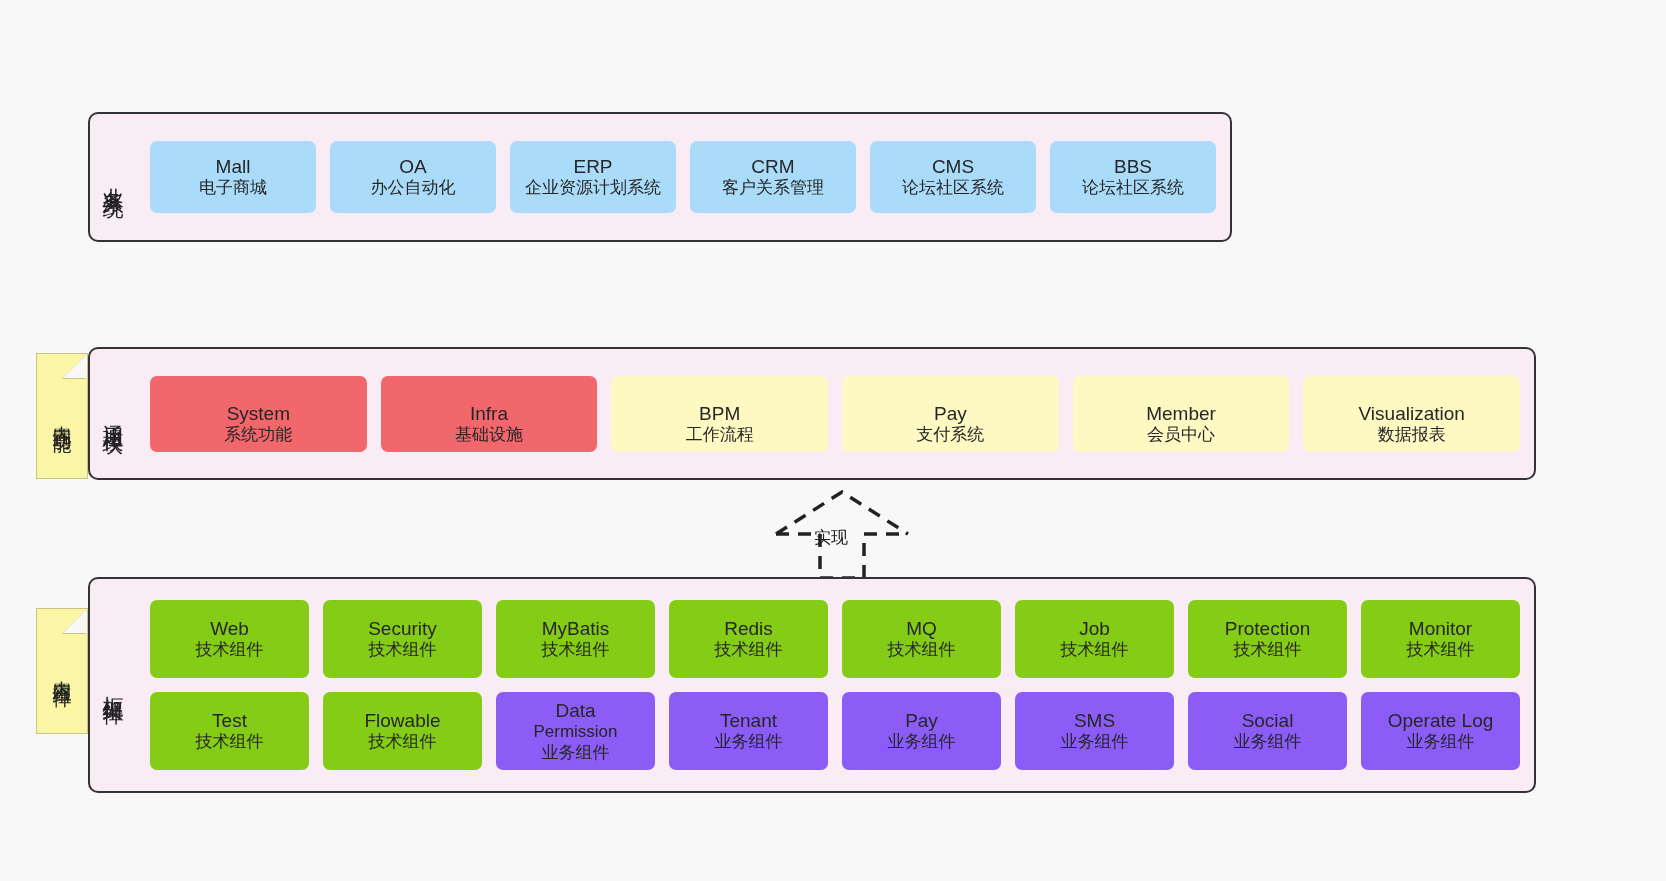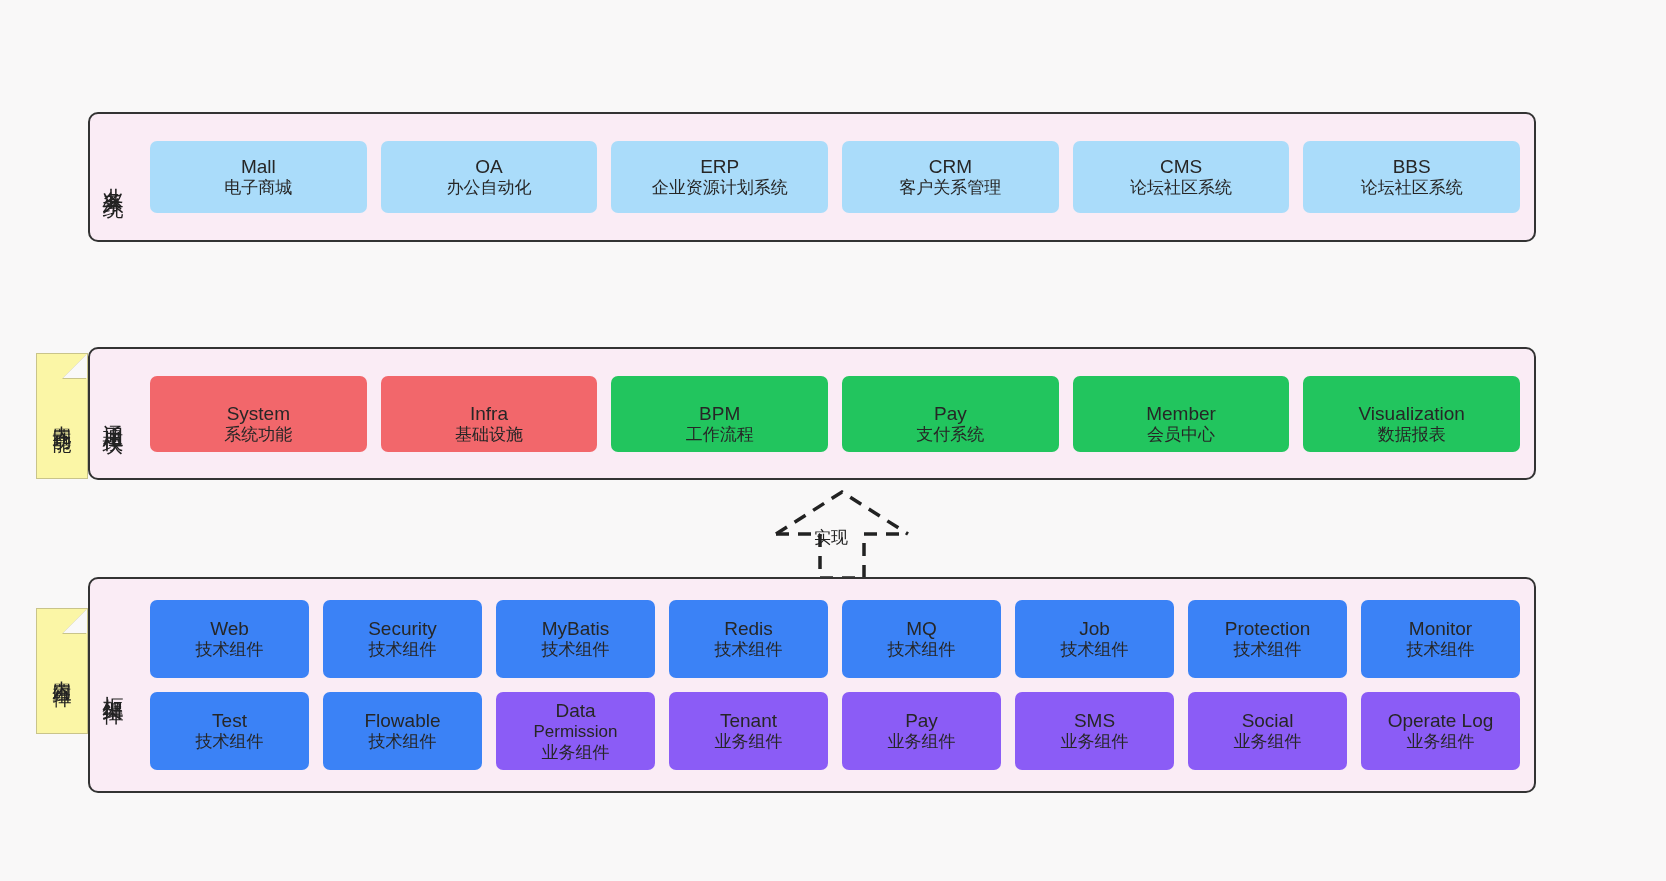--- a/index.html
+++ b/index.html
@@ -62,26 +62,26 @@
     padding: 6px 4px;
     line-height: 1.22;
     user-select: none;
   }
   .card .t1 { font-size: 19px; }
   .card .t2 { font-size: 17px; }
   .card .t3 { font-size: 17px; }
 
   .c-blue        { background: #aadcfa; }
   .c-red         { background: #f2676b; }
-  .c-pink        { background: #22c55e; }
-  .c-green       { background: #3b82f6; }
+  .c-pink        { background: #fef9c3; }
+  .c-green       { background: #84cc16; }
   .c-lightgreen  { background: #8b5cf6; }
 
   
-  #layer-business { left: 88px;  top: 112px;  width: 1448px; height: 130px; }
+  #layer-business { left: 88px;  top: 112px;  width: 1144px; height: 130px; }
   #layer-common   { left: 88px;  top: 347px;  width: 1448px; height: 133px; }
   #layer-frame    { left: 88px;  top: 577px;  width: 1448px; height: 216px; }
   #layer-business .card { height: 72px; }
   #layer-common   .card { height: 76px; justify-content: flex-end; }
   #layer-frame    .card { height: 78px; }
 
   
   .note {
     position: absolute;
     width: 52px;

